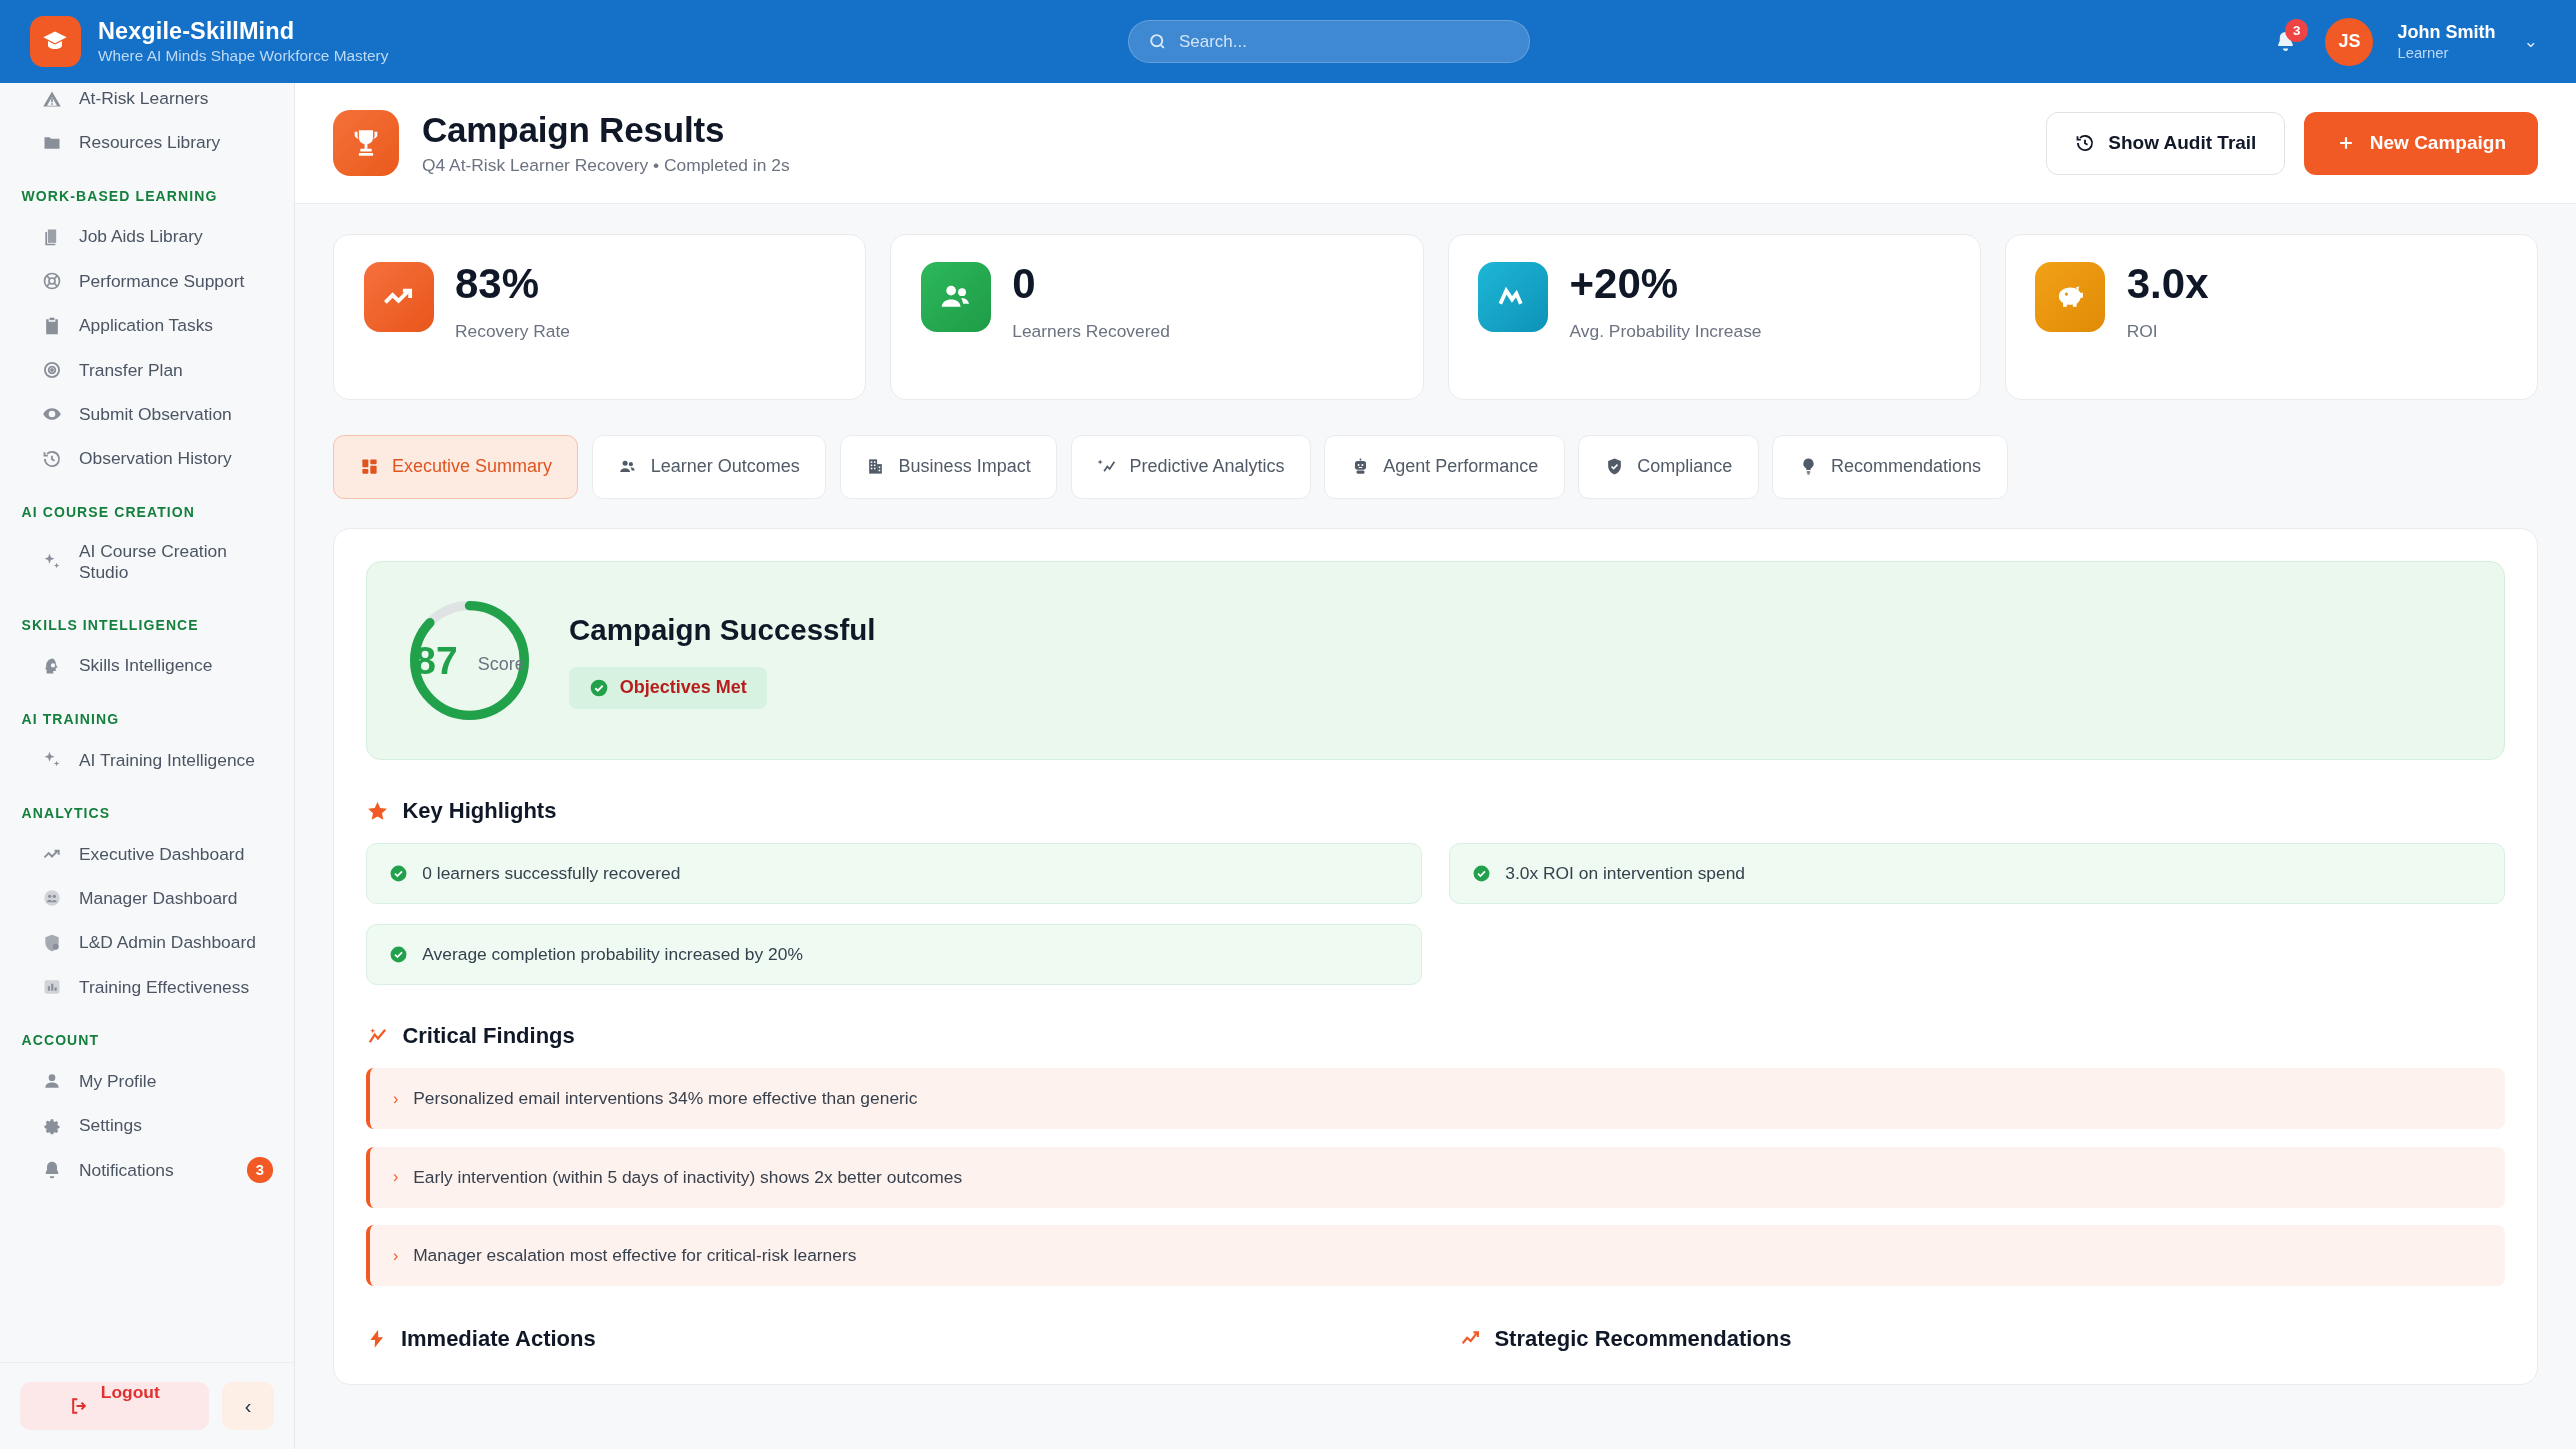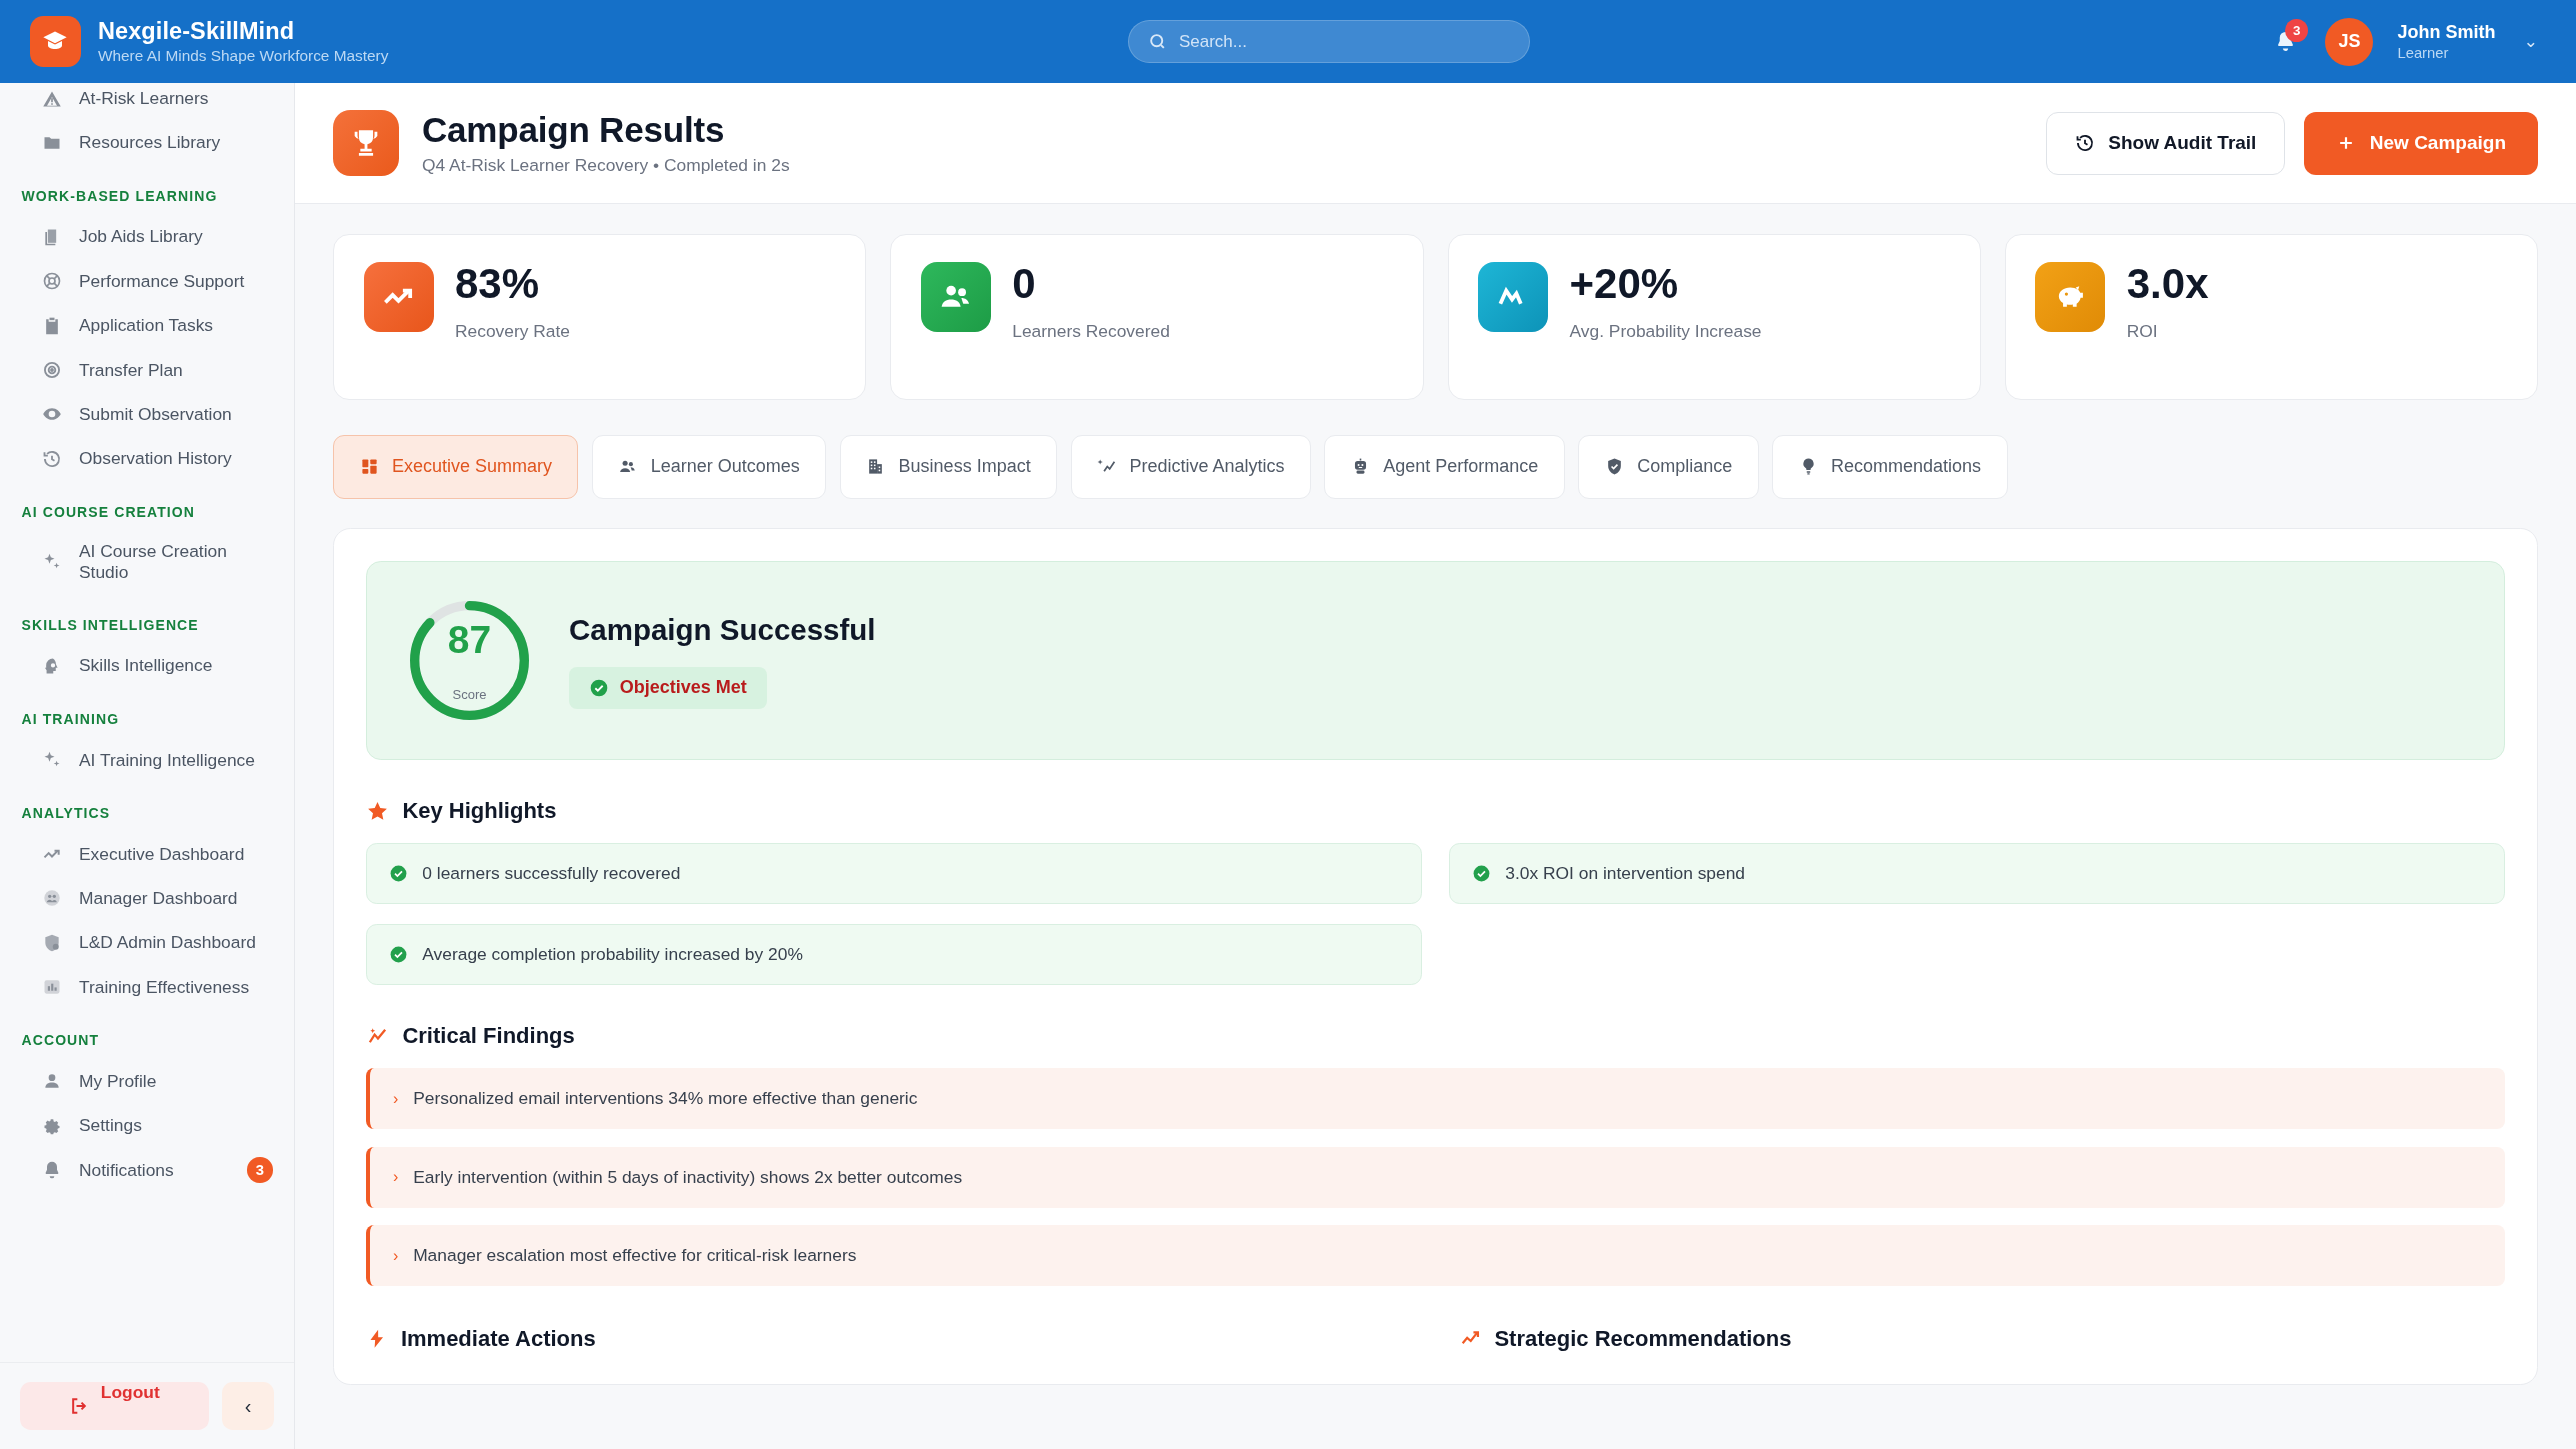--- a/index.html
+++ b/index.html
@@ -173,25 +173,25 @@
     margin-top: 29.5px; background: #fff; border: 0.7px solid #e9ebef;
     border-radius: 17.4px; padding: 32px;
   }
   .hero {
     background: #eaf8ee; border: 0.7px solid #d4eedd; border-radius: 14.8px;
     padding: 35px 39px; display: flex; align-items: center; gap: 36px;
   }
   .ring { position: relative; width: 127px; height: 127px; flex: none; }
   .ring svg { transform: rotate(-90deg); }
   .ring-in {
-    position: absolute; inset: 0; display: flex; flex-direction: column;
+    position: absolute; inset: 0; display: flex; flex-direction: row;
     align-items: center; justify-content: center; gap: 20px;
   }
   .ring-num { font-size: 39px; font-weight: bold; color: #21a14a; line-height: 1; }
-  .ring-lab { font-size: 13px; color: #6b7280; margin-top: 8px; }
+  .ring-lab { font-size: 18px; color: #6b7280; margin-top: 8px; }
   .hero-title { font-size: 29.5px; font-weight: bold; color: #101828; }
   .hero-desc { font-size: 18px; color: #596372; margin-top: 14.8px; }
   .chip {
     margin-top: 20px; display: inline-flex; align-items: center; gap: 10.7px;
     background: #d7f2e0; color: #b91c1c; border-radius: 8px;
     padding: 10.7px 20px; font-size: 18px; font-weight: bold;
   }
 
   .sec-head { display: flex; align-items: center; gap: 13.4px; margin: 38px 0 19px 0; }
   .sec-title { font-size: 22px; font-weight: bold; color: #101828; }

